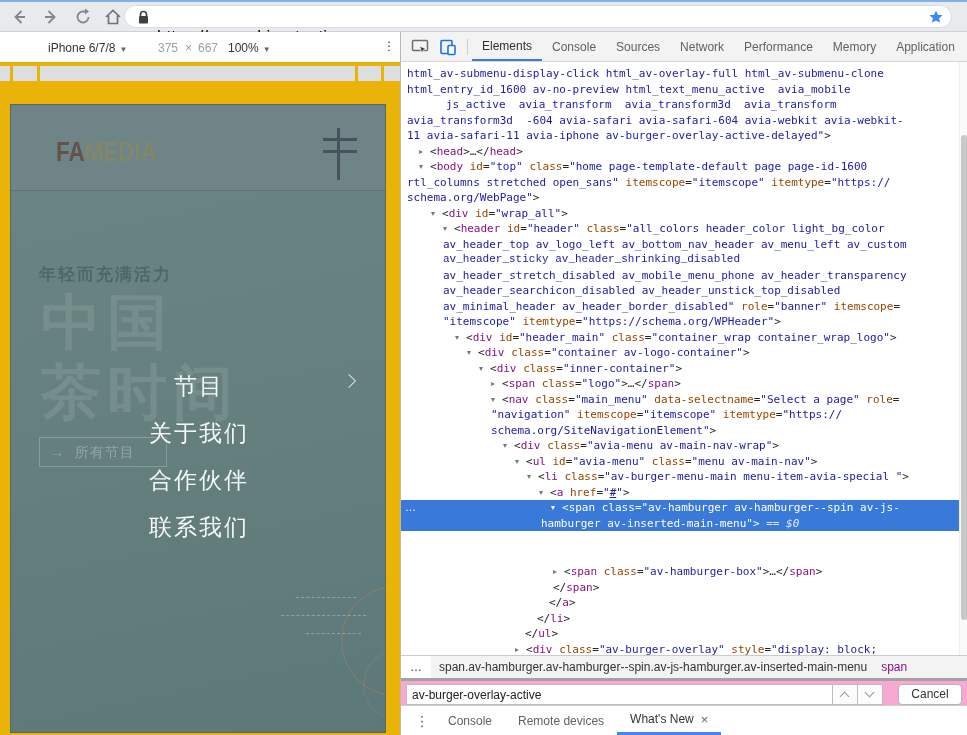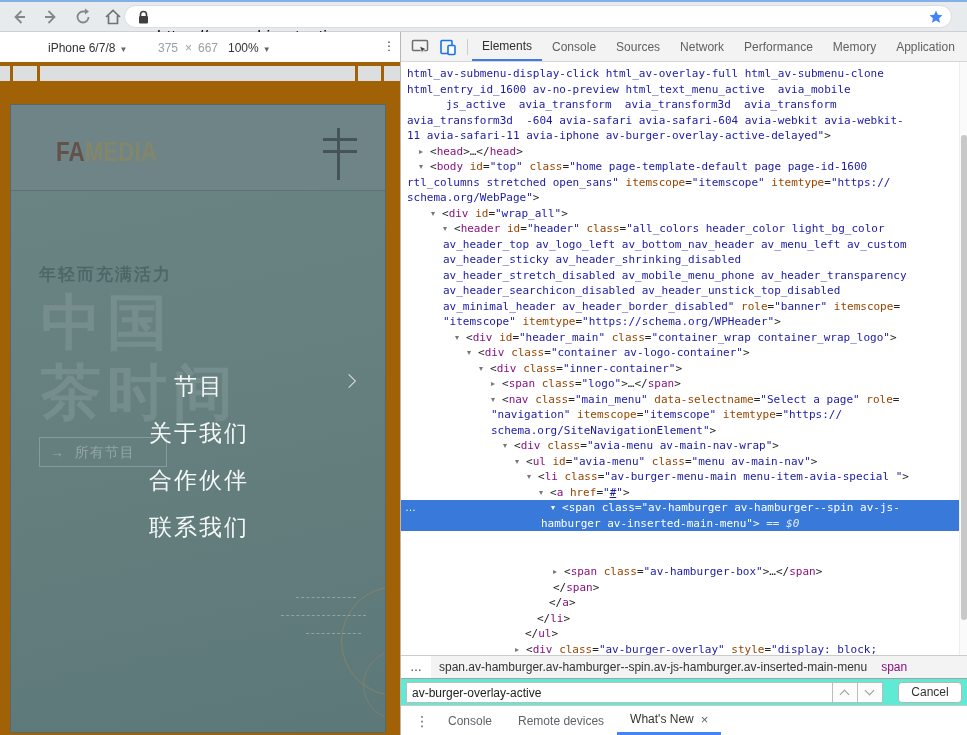--- a/index.html
+++ b/index.html
@@ -13,21 +13,21 @@
   .top-accent { position:absolute; left:0; top:0; width:967px; height:2px; background:#85b0e7; }
   .navbtn { position:absolute; top:6px; width:22px; height:22px; }
   .navbtn svg { width:22px; height:22px; }
   .omnibox { position:absolute; left:124px; top:5px; width:828px; height:23px;
     background:#fff; border:1px solid #d9dce0; border-radius:12px; }
   .omnibox .lock { position:absolute; left:12px; top:4px; }
   .omnibox .url { position:absolute; left:32px; top:21px; font-size:17px; color:#000000; }
   .omnibox .star { position:absolute; right:7px; top:3px; }
 
   
-  .left-pane { position:absolute; left:0; top:32px; width:400px; height:703px; background:#a16207;padding-left:28px; }
+  .left-pane { position:absolute; left:0; top:32px; width:400px; height:703px; background:#eab308;padding-left:28px; }
   .dev-toolbar { position:absolute; left:0; top:0; width:400px; height:30px; background:#fff; }
   .dev-toolbar .lbl { position:absolute; top:9px; font-size:12px; color:#333; }
   .dev-toolbar .dim-lbl { color:#9aa0a6; }
   .caret { font-size:8px; color:#666; margin-left:4px; }
   .kebab { font-size:15px; color:#5f6368; letter-spacing:0; }
   .mq-bar { position:absolute; left:0; top:34px; width:400px; height:16px; }
   .mq-seg { position:absolute; top:0; height:15px; background:#dcdee0; }
 
   
   .viewport { position:absolute; left:10px; top:72px; width:376px; height:629px;
@@ -89,21 +89,21 @@
     background:#c8c8c8; border-radius:3px; }
 
   .dt-crumbs { position:absolute; left:0; top:623px; width:567px; height:23px;
     background:#f3f3f3; border-top:1px solid #ccc; display:flex; align-items:center;
     font-size:12px; overflow:hidden; }
   .crumb-more { background:#fff; padding:0 9px; line-height:22px; color:#333; }
   .crumb-cur { padding:0 8px; color:#333; white-space:nowrap; }
   .crumb-tag { padding:0 6px; color:#881280; }
 
   .dt-search { position:absolute; left:0; top:646px; width:567px; height:27px;
-    background:#5eead4; border-top:1px solid #a3a3a3; }
+    background:#f9a8d4; border-top:3px solid #a3a3a3; }
   .dt-search input { position:absolute; left:5px; top:3px; width:427px; height:21px;
     border:1px solid #bcbcbc; font-size:12px; padding-left:5px; color:#222;
     font-family:"Liberation Sans",sans-serif; background:#fff; }
   .updown { position:absolute; left:432px; top:3px; width:50px; height:21px; display:flex; }
   .ud-btn { width:25px; height:21px; border:1px solid #bcbcbc; border-left:none;
     background:#fcfcfc; position:relative; }
   .ud-btn .chev { position:absolute; left:8px; width:7px; height:7px;
     border-left:1.5px solid #9a9a9a; border-top:1.5px solid #9a9a9a; }
   .ud-btn .chev.up { top:8px; transform:rotate(45deg); }
   .ud-btn .chev.down { top:4px; transform:rotate(225deg); }
@@ -240,21 +240,21 @@
         <div class="code-line" style="padding-left: 6px; margin-left: 39px;"><span class="tk-val">js_active  avia_transform  avia_transform3d  avia_transform</span></div>
         <div class="code-line" style="padding-left: 6px;"><span class="tk-val">avia_transform3d  -604 avia-safari avia-safari-604 avia-webkit avia-webkit-</span></div>
         <div class="code-line" style="padding-left: 6px;"><span class="tk-val">11 avia-safari-11 avia-iphone av-burger-overlay-active-delayed"</span><span class="tk-p">&gt;</span></div>
         <div class="code-line" style="padding-left: 18px;"><span class="tk-arr">▸</span><span class="tk-p">&lt;</span><span class="tk-tag">head</span><span class="tk-p">&gt;…&lt;/</span><span class="tk-tag">head</span><span class="tk-p">&gt;</span></div>
         <div class="code-line" style="padding-left: 18px;"><span class="tk-arr">▾</span><span class="tk-p">&lt;</span><span class="tk-tag">body</span><span class="tk-p"> </span><span class="tk-attr">id</span><span class="tk-p">=</span><span class="tk-val">"top"</span><span class="tk-p"> </span><span class="tk-attr">class</span><span class="tk-p">=</span><span class="tk-val">"home page-template-default page page-id-1600</span></div>
         <div class="code-line" style="padding-left: 6px;"><span class="tk-val">rtl_columns stretched open_sans"</span><span class="tk-p"> </span><span class="tk-attr">itemscope</span><span class="tk-p">=</span><span class="tk-val">"itemscope"</span><span class="tk-p"> </span><span class="tk-attr">itemtype</span><span class="tk-p">=</span><span class="tk-val">"https://</span></div>
         <div class="code-line" style="padding-left: 6px;"><span class="tk-val">schema.org/WebPage"</span><span class="tk-p">&gt;</span></div>
         <div class="code-line" style="padding-left: 30px;"><span class="tk-arr">▾</span><span class="tk-p">&lt;</span><span class="tk-tag">div</span><span class="tk-p"> </span><span class="tk-attr">id</span><span class="tk-p">=</span><span class="tk-val">"wrap_all"</span><span class="tk-p">&gt;</span></div>
         <div class="code-line" style="padding-left: 42px;"><span class="tk-arr">▾</span><span class="tk-p">&lt;</span><span class="tk-tag">header</span><span class="tk-p"> </span><span class="tk-attr">id</span><span class="tk-p">=</span><span class="tk-val">"header"</span><span class="tk-p"> </span><span class="tk-attr">class</span><span class="tk-p">=</span><span class="tk-val">"all_colors header_color light_bg_color</span></div>
         <div class="code-line" style="padding-left: 42px;"><span class="tk-val">av_header_top av_logo_left av_bottom_nav_header av_menu_left av_custom</span></div>
-        <div class="code-line" style="padding-left: 42px;"><span class="tk-val">av_header_sticky av_header_shrinking_disabled</span></div>
+        <div class="code-line" style="padding-left: 42px; font-family: Liberation Mono, monospace;"><span class="tk-val">av_header_sticky av_header_shrinking_disabled</span></div>
         <div class="code-line" style="padding-left: 42px;"><span class="tk-val">av_header_stretch_disabled av_mobile_menu_phone av_header_transparency</span></div>
         <div class="code-line" style="padding-left: 42px;"><span class="tk-val">av_header_searchicon_disabled av_header_unstick_top_disabled</span></div>
         <div class="code-line" style="padding-left: 42px;"><span class="tk-val">av_minimal_header av_header_border_disabled"</span><span class="tk-p"> </span><span class="tk-attr">role</span><span class="tk-p">=</span><span class="tk-val">"banner"</span><span class="tk-p"> </span><span class="tk-attr">itemscope</span><span class="tk-p">=</span></div>
         <div class="code-line" style="padding-left: 42px;"><span class="tk-val">"itemscope"</span><span class="tk-p"> </span><span class="tk-attr">itemtype</span><span class="tk-p">=</span><span class="tk-val">"https://schema.org/WPHeader"</span><span class="tk-p">&gt;</span></div>
         <div class="code-line" style="padding-left: 54px;"><span class="tk-arr">▾</span><span class="tk-p">&lt;</span><span class="tk-tag">div</span><span class="tk-p"> </span><span class="tk-attr">id</span><span class="tk-p">=</span><span class="tk-val">"header_main"</span><span class="tk-p"> </span><span class="tk-attr">class</span><span class="tk-p">=</span><span class="tk-val">"container_wrap container_wrap_logo"</span><span class="tk-p">&gt;</span></div>
         <div class="code-line" style="padding-left: 66px;"><span class="tk-arr">▾</span><span class="tk-p">&lt;</span><span class="tk-tag">div</span><span class="tk-p"> </span><span class="tk-attr">class</span><span class="tk-p">=</span><span class="tk-val">"container av-logo-container"</span><span class="tk-p">&gt;</span></div>
         <div class="code-line" style="padding-left: 78px;"><span class="tk-arr">▾</span><span class="tk-p">&lt;</span><span class="tk-tag">div</span><span class="tk-p"> </span><span class="tk-attr">class</span><span class="tk-p">=</span><span class="tk-val">"inner-container"</span><span class="tk-p">&gt;</span></div>
         <div class="code-line" style="padding-left: 90px;"><span class="tk-arr">▸</span><span class="tk-p">&lt;</span><span class="tk-tag">span</span><span class="tk-p"> </span><span class="tk-attr">class</span><span class="tk-p">=</span><span class="tk-val">"logo"</span><span class="tk-p">&gt;…&lt;/</span><span class="tk-tag">span</span><span class="tk-p">&gt;</span></div>
         <div class="code-line" style="padding-left: 90px;"><span class="tk-arr">▾</span><span class="tk-p">&lt;</span><span class="tk-tag">nav</span><span class="tk-p"> </span><span class="tk-attr">class</span><span class="tk-p">=</span><span class="tk-val">"main_menu"</span><span class="tk-p"> </span><span class="tk-attr">data-selectname</span><span class="tk-p">=</span><span class="tk-val">"Select a page"</span><span class="tk-p"> </span><span class="tk-attr">role</span><span class="tk-p">=</span></div>
         <div class="code-line" style="padding-left: 90px;"><span class="tk-val">"navigation"</span><span class="tk-p"> </span><span class="tk-attr">itemscope</span><span class="tk-p">=</span><span class="tk-val">"itemscope"</span><span class="tk-p"> </span><span class="tk-attr">itemtype</span><span class="tk-p">=</span><span class="tk-val">"https://</span></div>

